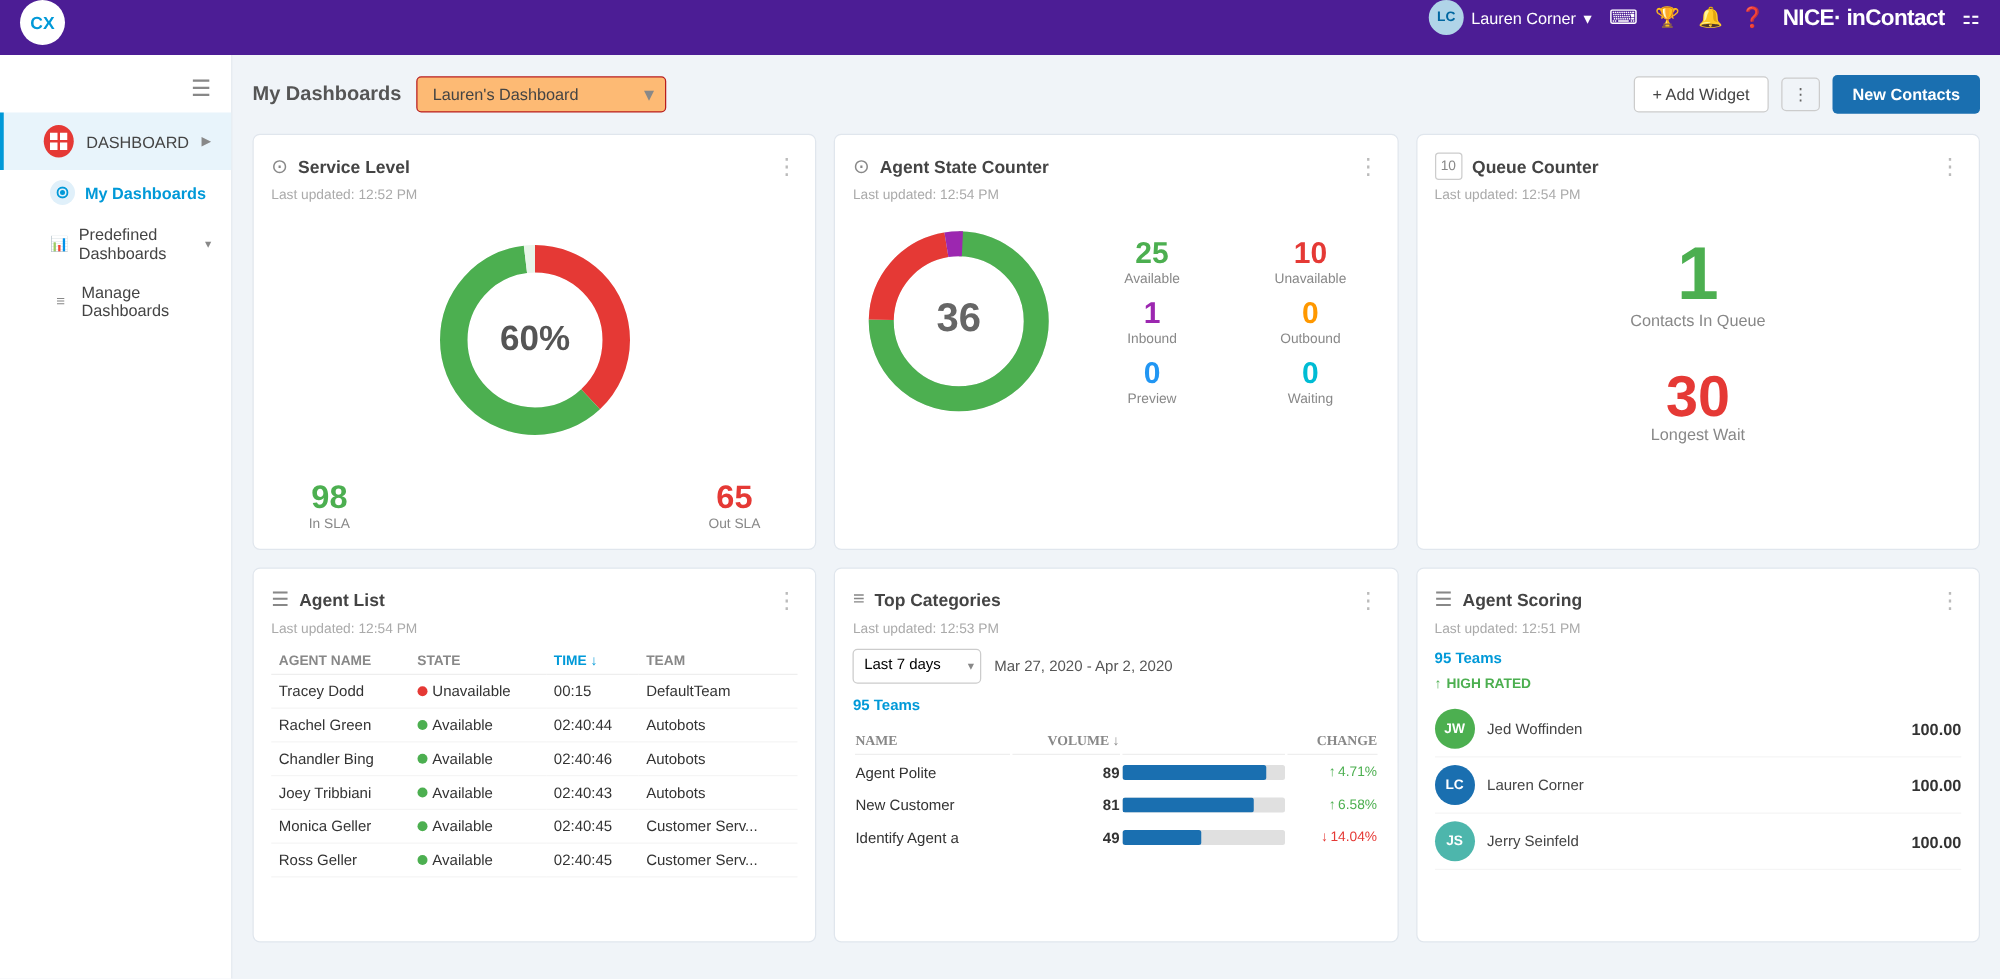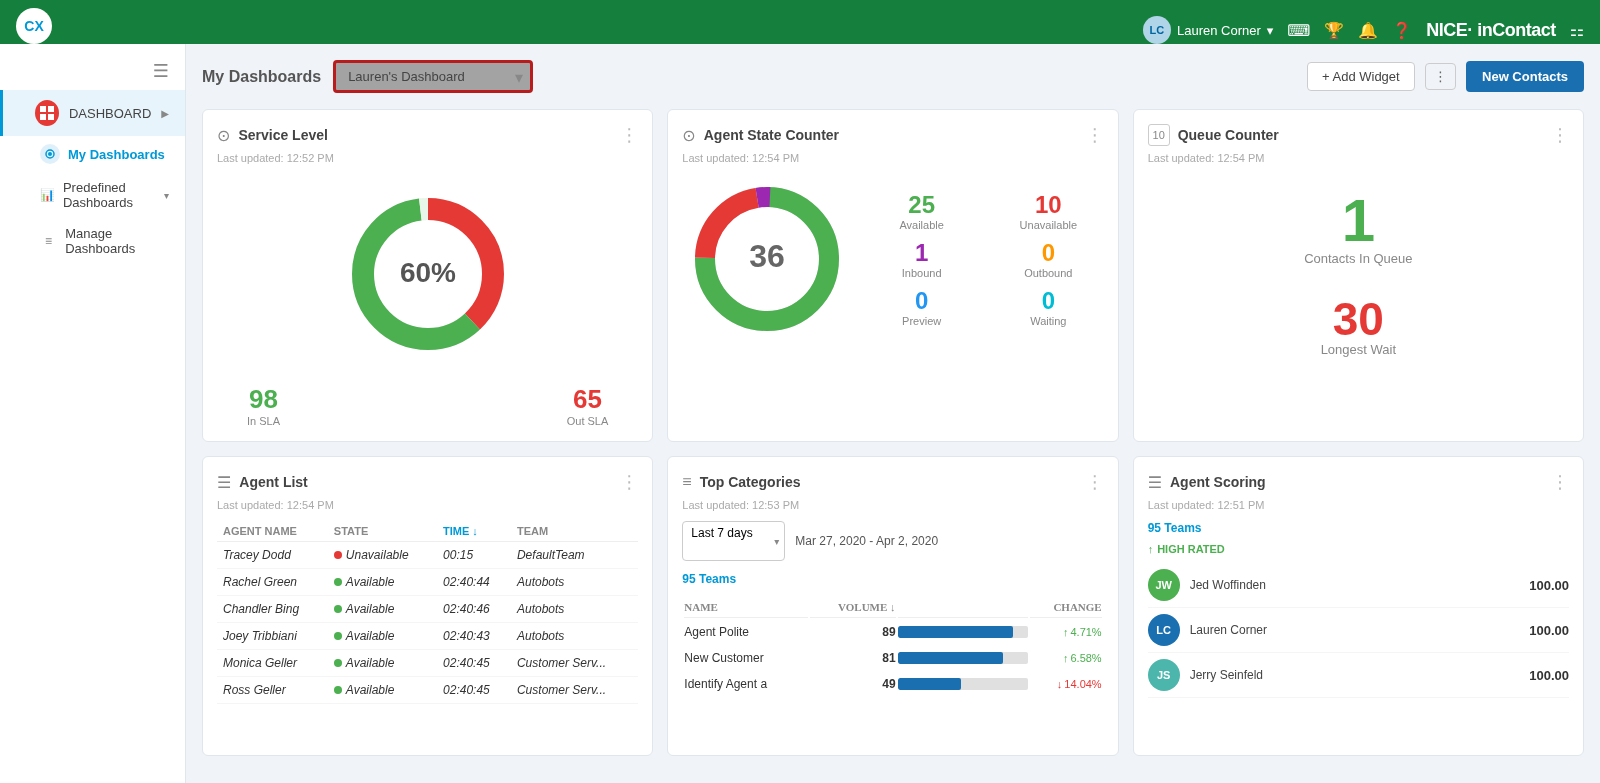--- a/index.html
+++ b/index.html
@@ -1,23 +1,23 @@
 <!DOCTYPE html>
 <html><head>
   <meta charset="utf-8">
   <style>
     * { box-sizing: border-box; margin: 0; padding: 0; }
     body { font-family: 'Segoe UI', Arial, sans-serif; background: #f0f4f8; color: #333; }
 
     
     .top-nav {
-      background: #15803d;
+      background: #4c1d95;
       height: 44px;
       display: flex;
-      align-items: flex-end;
+      align-items: flex-start;
       justify-content: space-between;
       padding: 0 16px;
       position: fixed;
       top: 0; left: 0; right: 0;
       z-index: 100;
     }
     .top-nav-left { display: flex; align-items: center; }
     .top-nav-right { display: flex; align-items: center; gap: 14px; }
     .top-nav-user { display: flex; align-items: center; gap: 6px; color: #fff; font-size: 13px; cursor: pointer; }
     .user-avatar-top { width: 28px; height: 28px; border-radius: 50%; background: #b0d4e8; display: flex; align-items: center; justify-content: center; font-size: 11px; color: #0066a0; font-weight: bold; }
@@ -59,25 +59,25 @@
     
     .dashboard-header {
       display: flex;
       align-items: center;
       justify-content: space-between;
       margin-bottom: 16px;
     }
     .dashboard-header-left { display: flex; align-items: center; gap: 12px; }
     .dashboard-title { font-size: 16px; font-weight: 600; color: #555; }
     .dashboard-select {
-      border: 3px solid #b91c1c;
+      border: 1px solid #b91c1c;
       border-radius: 4px;
       padding: 6px 30px 6px 12px;
       font-size: 13px;
-      background: #a3a3a3;
+      background: #fdba74;
       appearance: none;
       min-width: 200px;
       color: #444;
     }
     .select-wrapper { position: relative; display: inline-block; }
     .select-arrow { position: absolute; right: 10px; top: 50%; transform: translateY(-50%); color: #888; pointer-events: none; }
     .dashboard-header-right { display: flex; align-items: center; gap: 10px; }
     .add-widget-btn {
       background: #fff;
       border: 1px solid #ccc;
@@ -155,31 +155,31 @@
     .queue-big { font-size: 60px; font-weight: 700; color: #4caf50; line-height: 1; }
     .queue-label { font-size: 13px; color: #888; }
     .queue-wait { text-align: center; }
     .queue-wait-val { font-size: 46px; font-weight: 700; color: #e53935; line-height: 1; }
 
     
     .agent-list-widget { min-height: 300px; }
     .agent-table { width: 100%; border-collapse: collapse; font-size: 12px; }
     .agent-table th { text-align: left; padding: 4px 6px; color: #888; font-weight: 600; font-size: 11px; text-transform: uppercase; border-bottom: 1px solid #eee; }
     .agent-table th.sortable { color: #0099d8; }
-    .agent-table td { padding: 6px 6px; border-bottom: 1px solid #f5f5f5; font-style: italic; }
+    .agent-table td { padding: 6px 6px; border-bottom: 1px solid #f5f5f5; }
     .status-dot { width: 8px; height: 8px; border-radius: 50%; display: inline-block; margin-right: 4px; }
     .dot-unavailable { background: #e53935; }
     .dot-available { background: #4caf50; }
 
     
     .top-cat-header { display: flex; align-items: center; gap: 10px; margin-bottom: 8px; }
     .top-cat-select {
       border: 1px solid #ccc;
       border-radius: 4px;
-      padding: 4px 24px 20px 8px;
+      padding: 4px 24px 8px 8px;
       font-size: 12px;
       background: #fff;
       appearance: none;
       cursor: pointer;
     }
     .date-range { font-size: 12px; color: #555; font-weight: 400; }
     .teams-link { color: #0099d8; font-size: 12px; cursor: pointer; font-weight: 600; }
     .cat-table { width: 100%; font-size: 12px; }
     .cat-table th { color: #888; text-align: left; padding: 4px 0; font-size: 11px; font-weight: 600; border-bottom: 1px solid #eee; font-family: Liberation Serif, serif; }
     .cat-table th.right { text-align: right; }

